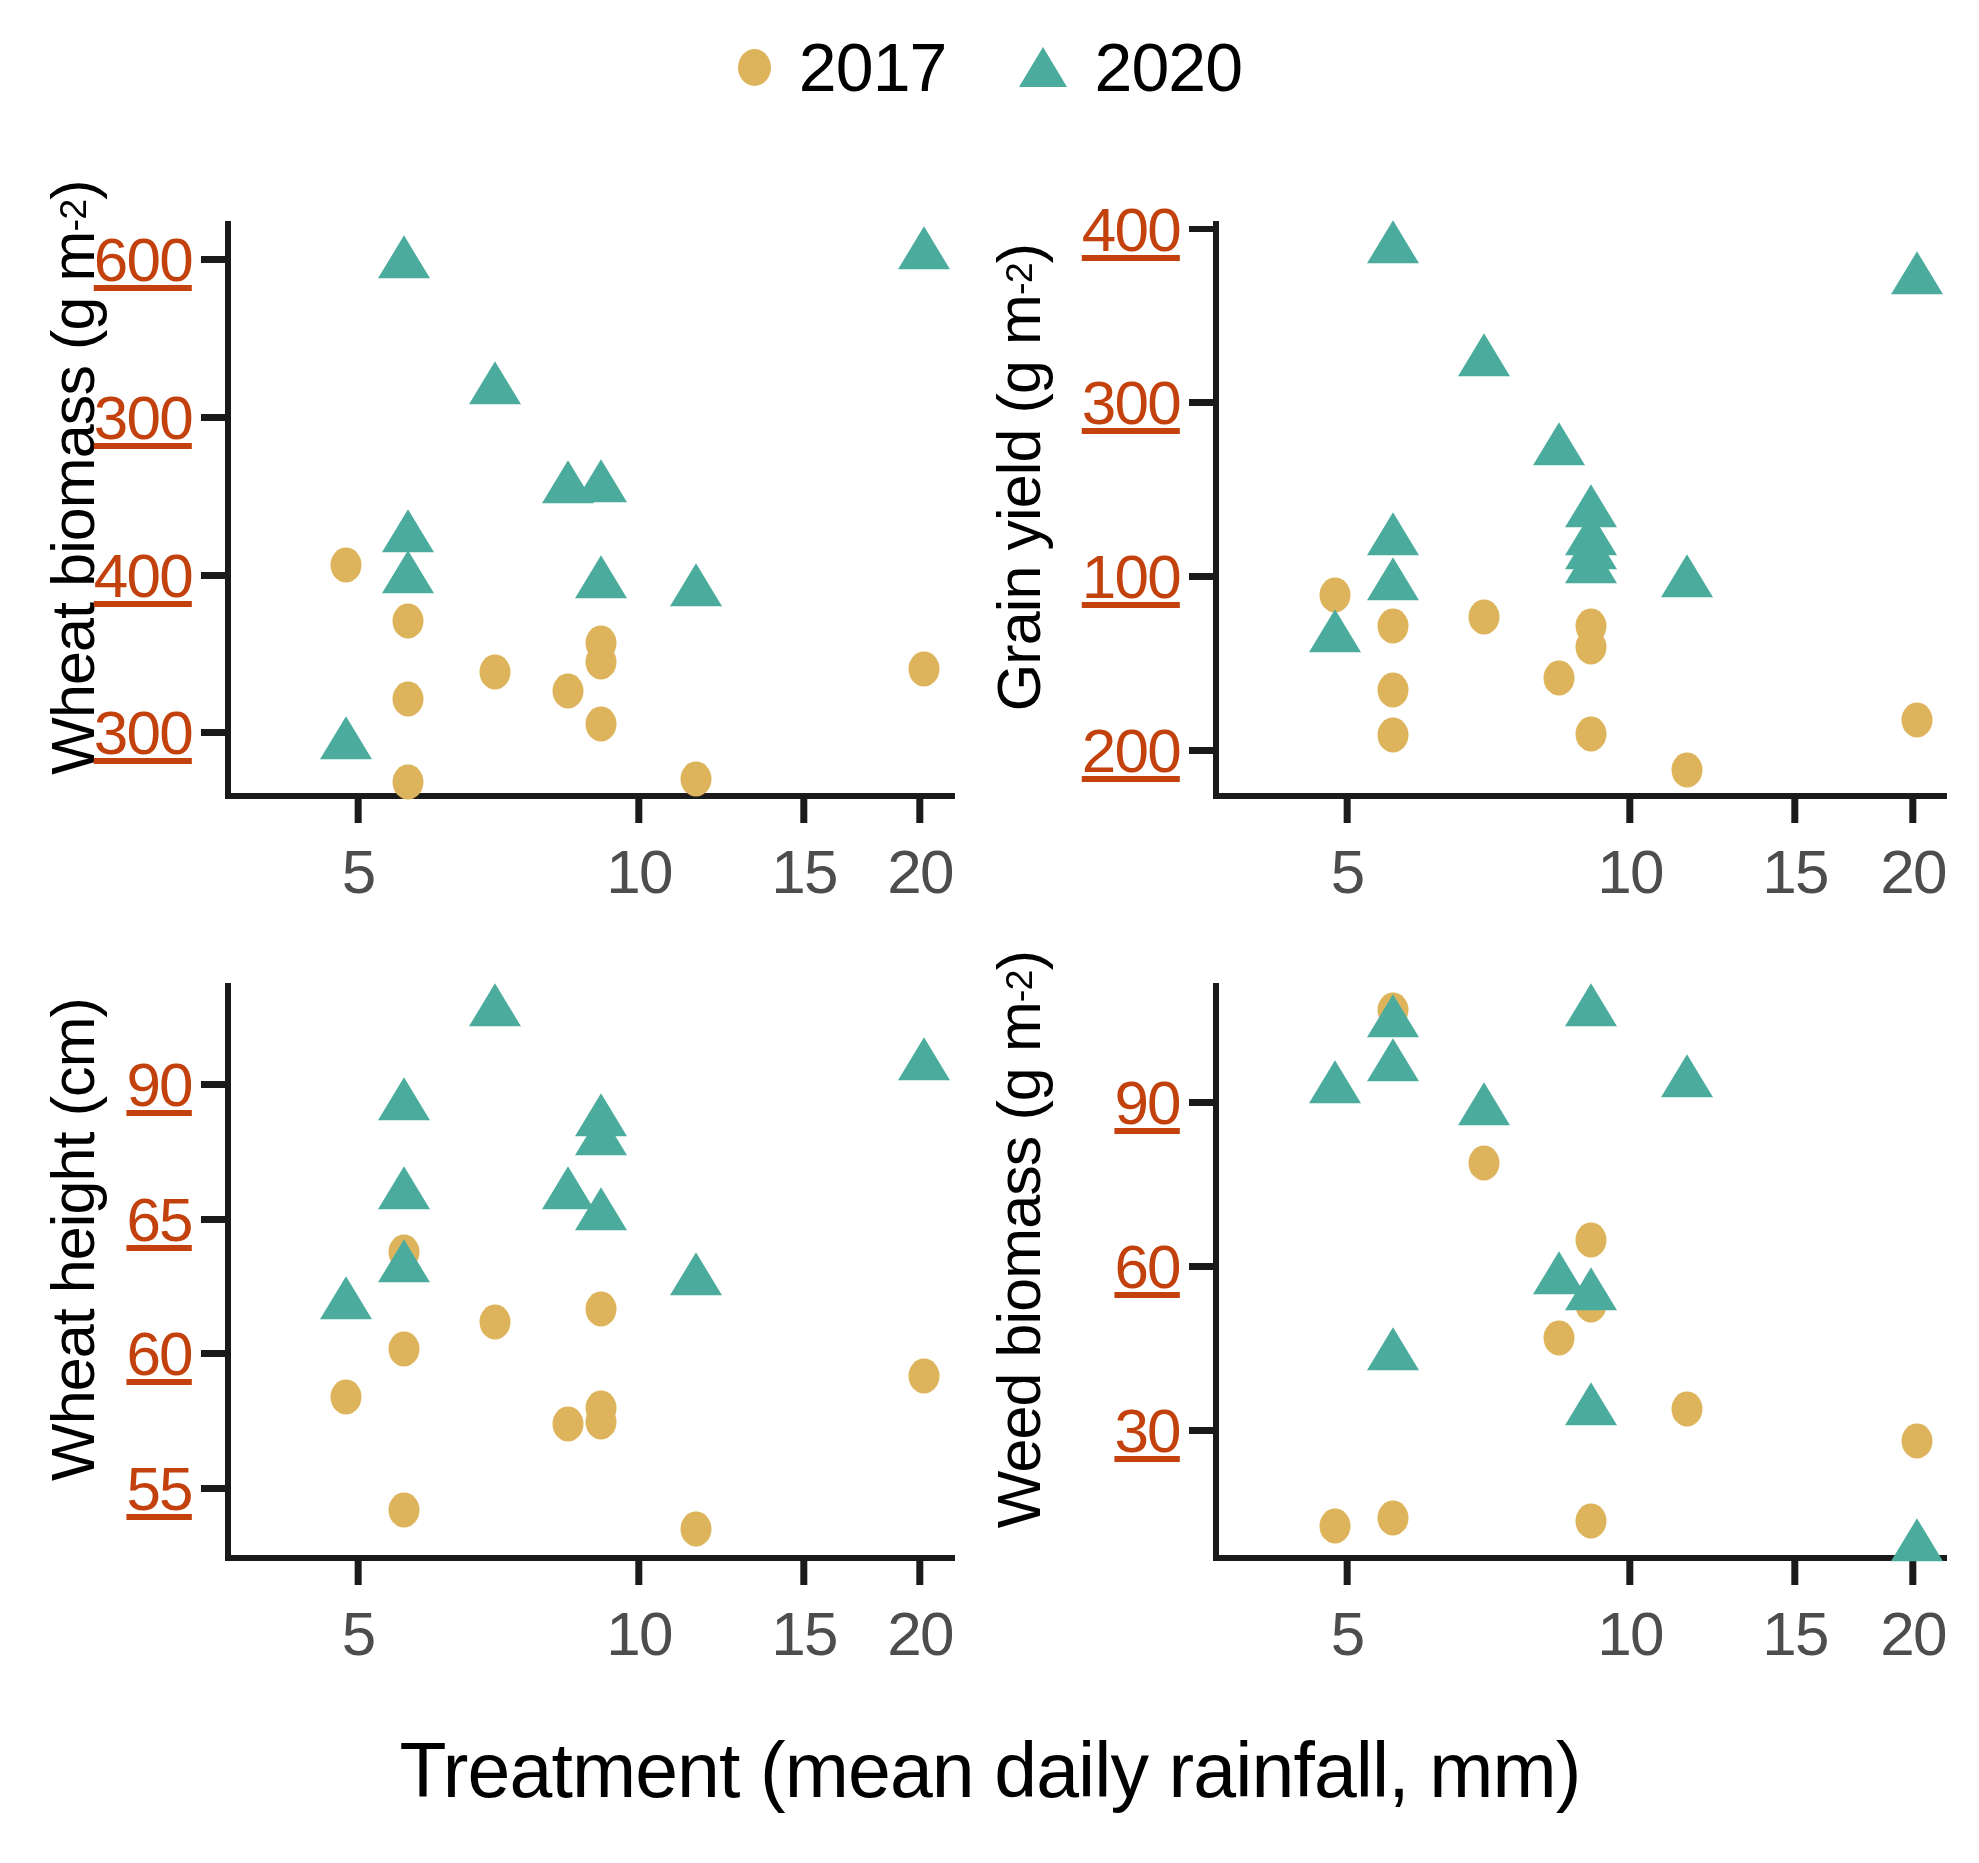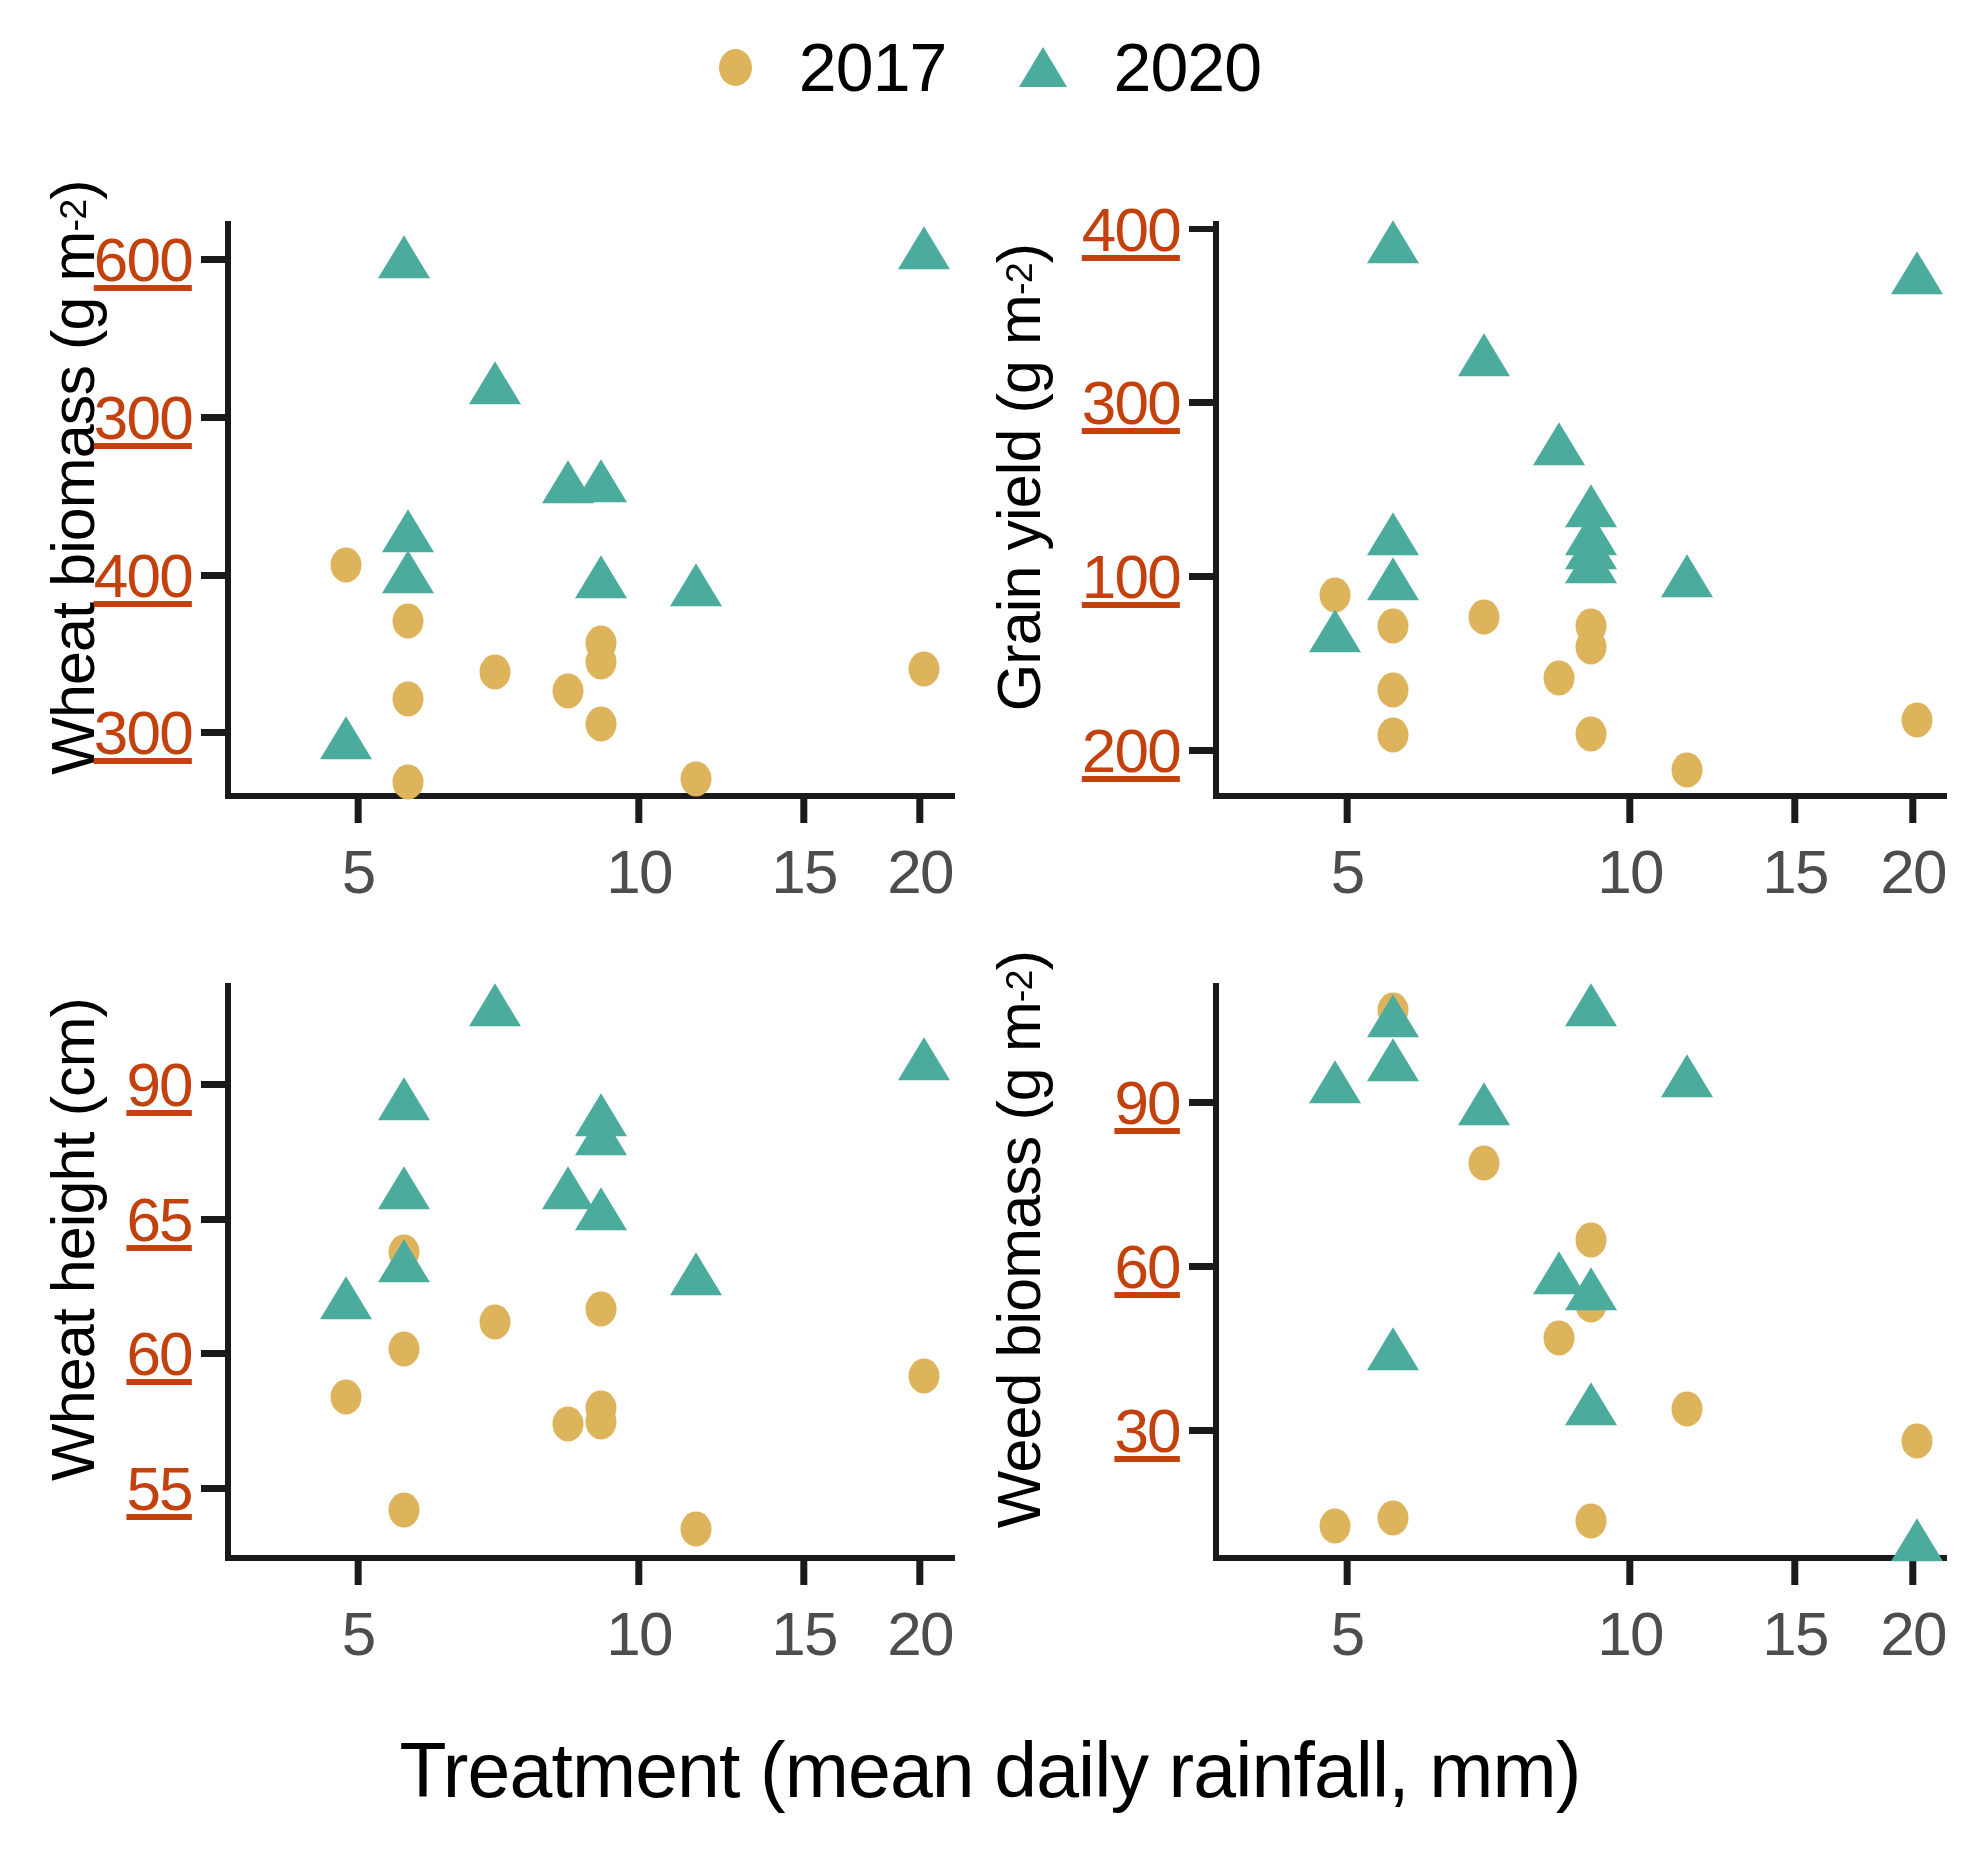--- a/index.html
+++ b/index.html
@@ -24,21 +24,21 @@
     width: 1980px;
     height: 101px;
     display: flex;
     align-items: center;
     justify-content: center;
     gap: 72px;
   }
   .legend-entry {
     display: flex;
     align-items: center;
-    gap: 47px;
+    gap: 28px;
   }
   .legend-key-circle {
     width: 33px;
     height: 37px;
     border-radius: 50%;
     background: #ddb45c;
   }
   .legend-key-triangle {
     width: 0;
     height: 0;

